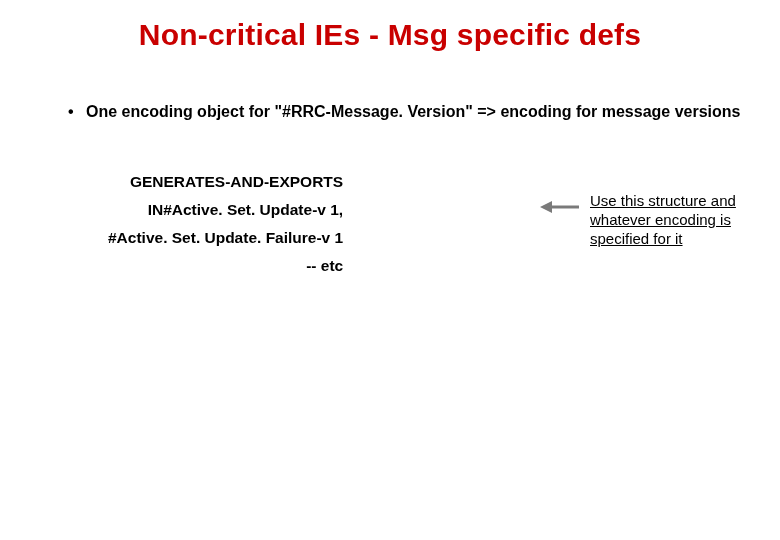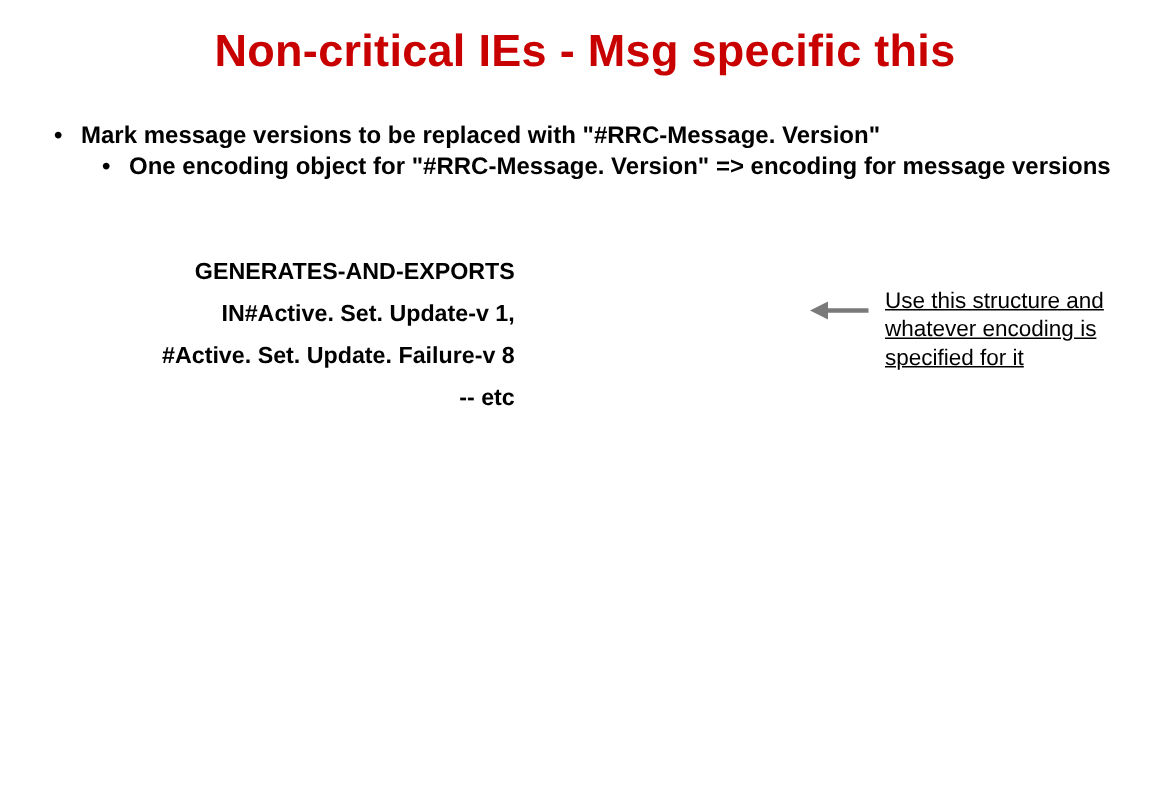--- a/index.html
+++ b/index.html
@@ -86,34 +86,31 @@
     font-weight: normal;
     line-height: 19px;
     text-decoration: underline;
   }
 </style>
 </head>
 <body>
 
 <div class="page">
 
-  <div class="title">Non-critical IEs - Msg specific this</div>
+  <div class="title">Non-critical IEs - Msg specific defs</div>
 
-  <div class="bullet1">
-    <span class="dot">•</span><span>Mark message versions to be replaced with "#RRC-Message. Version"</span>
-  </div>
 
   <div class="bullet2">
     <span class="dot">•</span><span>One encoding object for "#RRC-Message. Version" =&gt; encoding for message versions</span>
   </div>
 
   <div class="code-block">
     <div class="code-line">GENERATES-AND-EXPORTS</div>
     <div class="code-line indent1"><span class="in-label">IN</span><span>#Active. Set. Update-v 1,</span></div>
-    <div class="code-line indent2">#Active. Set. Update. Failure-v 8</div>
+    <div class="code-line indent2">#Active. Set. Update. Failure-v 1</div>
     <div class="code-line indent2">-- etc</div>
   </div>
 
   <div class="arrow">
     <svg width="40" height="14" viewBox="0 0 40 14">
       <line x1="39" y1="7" x2="9" y2="7" stroke="#7a7a7a" stroke-width="3"></line>
       <polygon points="0,7 12,1 12,13" fill="#7a7a7a"></polygon>
     </svg>
   </div>
 

